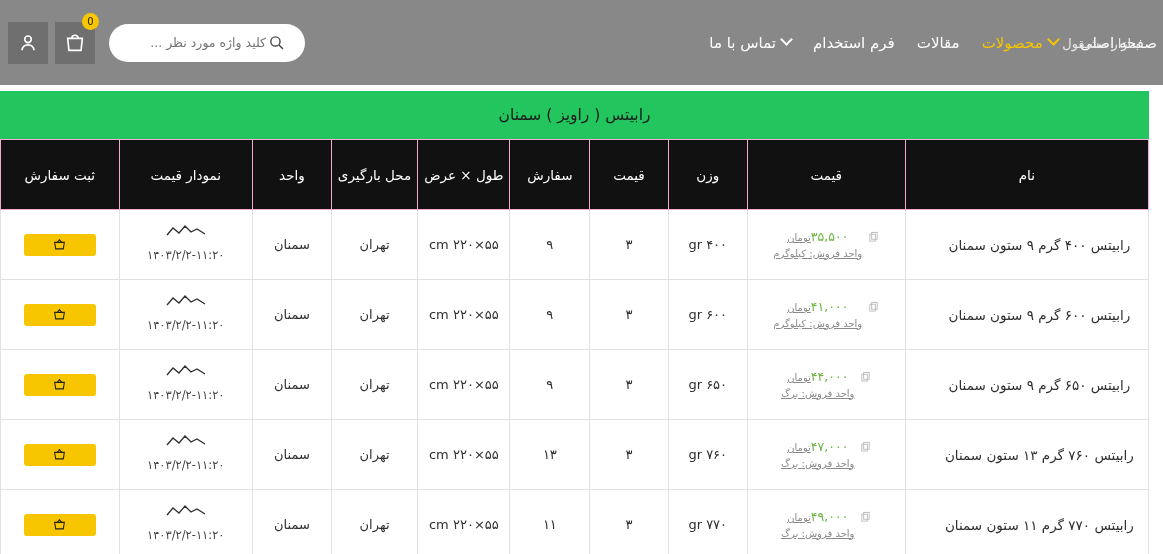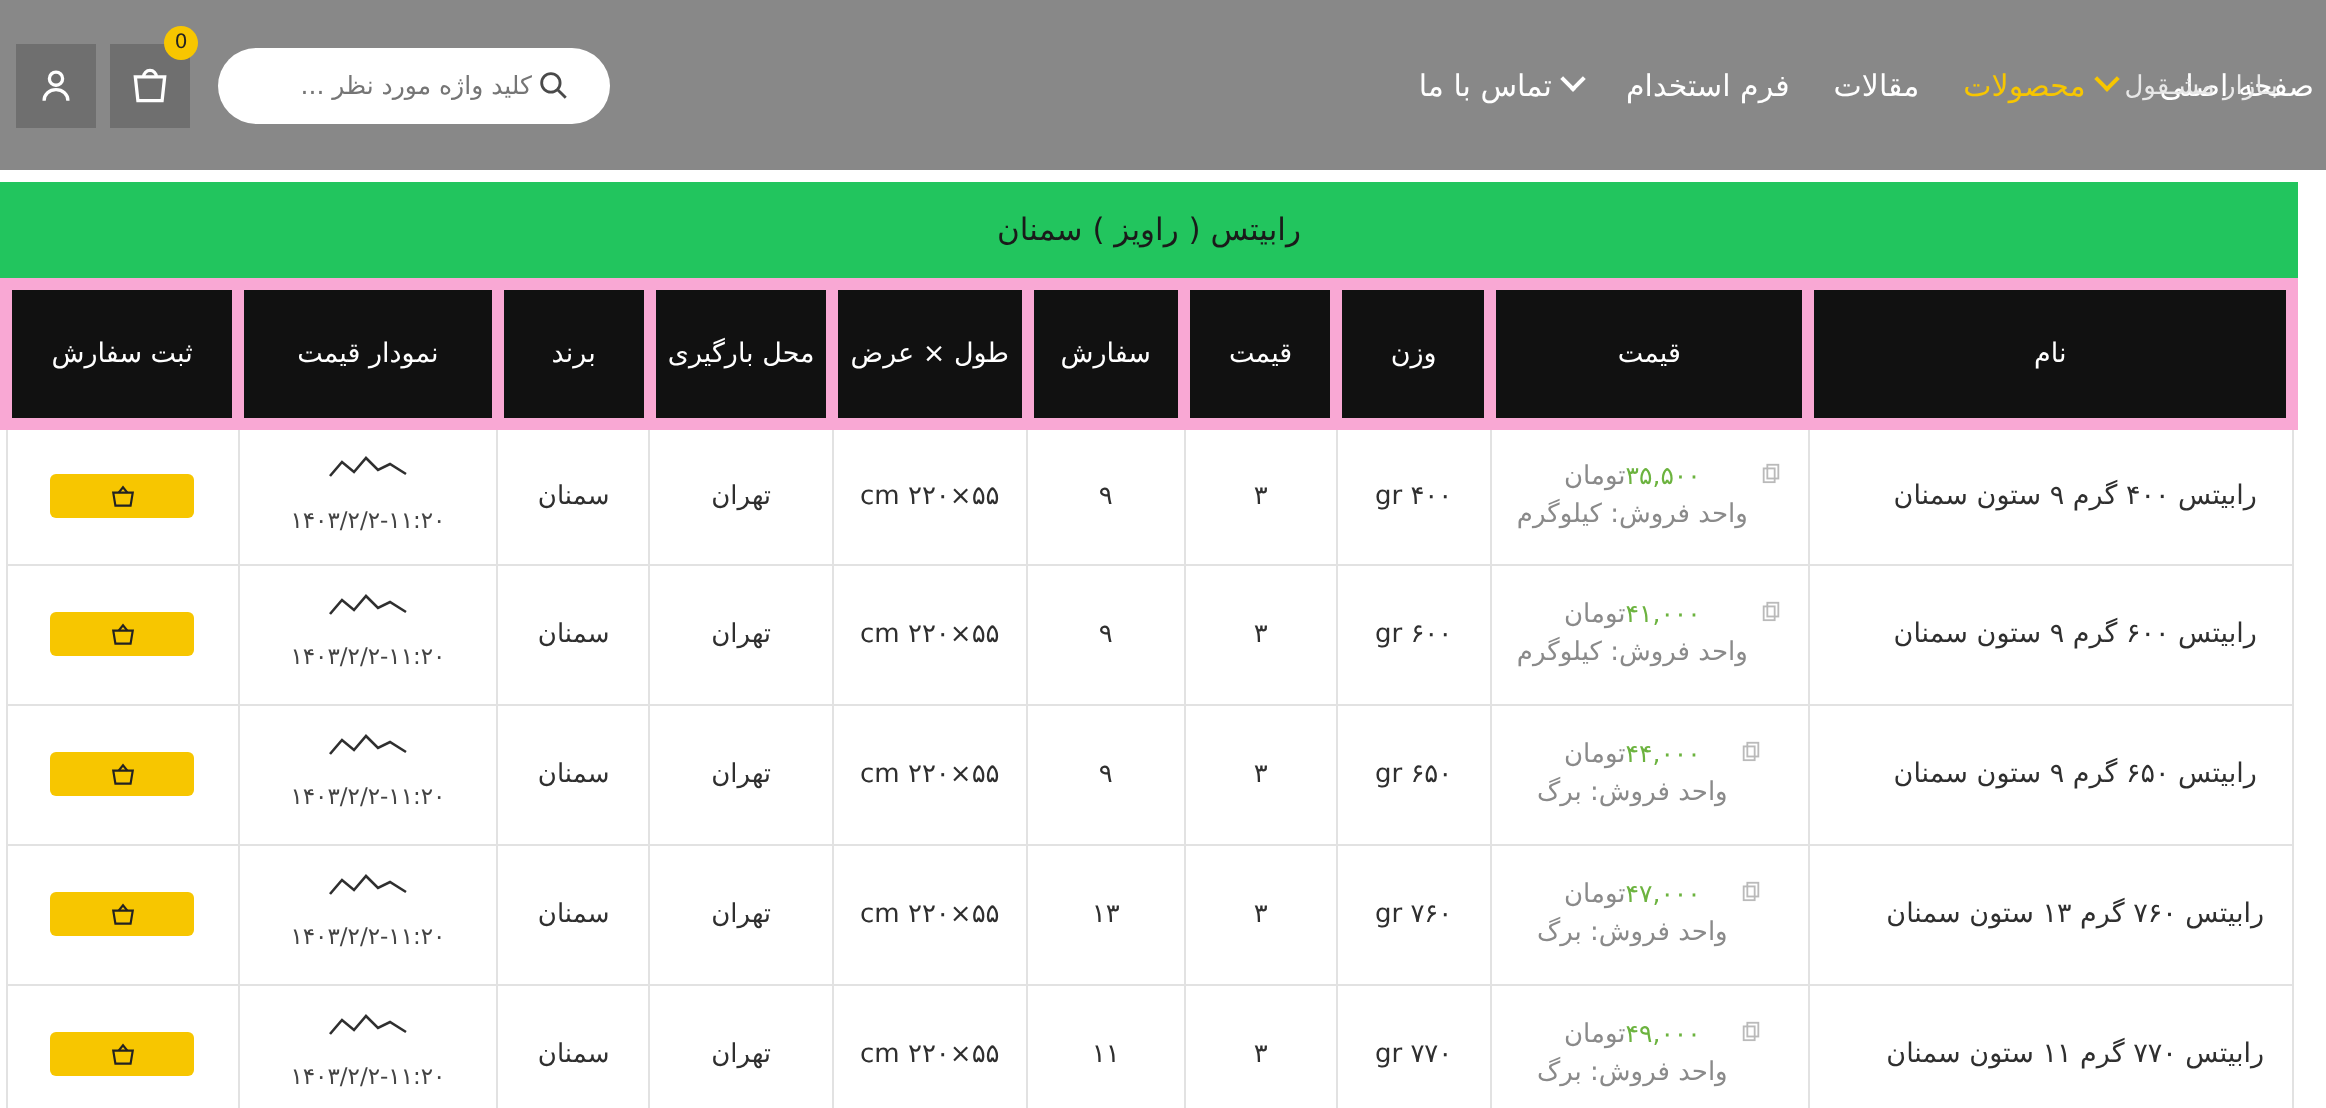--- a/index.html
+++ b/index.html
@@ -150,37 +150,37 @@
     border-collapse: collapse;
     width: 100%;
     direction: rtl;
   }
   thead th {
     background: #111111;
     color: #ffffff;
     font-size: 13.5px;
     font-weight: normal;
     height: 70px;
-    border: 6px solid #f9a8d4;
+    border: 1px solid #f9a8d4;
     padding: 0 6px;
     white-space: nowrap;
   }
   tbody td {
     border: 1px solid #e2e2e2;
     height: 70px;
     font-size: 13px;
     color: #2f2f2f;
     text-align: center;
     padding: 0 6px;
     white-space: nowrap;
   }
   td.name-cell { text-align: center; font-size: 13.5px; padding-left: 31px; }
   .price-cell { line-height: 1.45; }
   .price-main { color: #6cb33f; font-size: 12.5px; }
-  .price-unit { color: #8a8a8a; font-size: 13px; }
+  .price-unit { color: #8a8a8a; font-size: 10px; text-decoration: underline; }
   .price-row { display: flex; align-items: flex-start; justify-content: center; gap: 6px; }
   .copy-icon { opacity: .5; margin-top: 2px; }
   .chart-cell { line-height: 1.7; }
   .chart-date { font-size: 11.5px; color: #444; }
   .order-btn {
     display: inline-flex;
     align-items: center;
     justify-content: center;
     width: 72px; height: 22px;
     background: #f7c600;
@@ -249,21 +249,21 @@
   <table>
     <thead>
       <tr>
         <th style="width:245px">نام</th>
         <th style="width:162px">قیمت</th>
         <th style="width:82px">وزن</th>
         <th style="width:82px">قیمت</th>
         <th style="width:82px">سفارش</th>
         <th style="width:85px">طول × عرض</th>
         <th style="width:80px">محل بارگیری</th>
-        <th style="width:82px">برند</th>
+        <th style="width:82px">واحد</th>
         <th style="width:138px">نمودار قیمت</th>
         <th style="width:122px">ثبت سفارش</th>
       </tr>
     </thead>
     <tbody>
 
       <tr>
         <td class="name-cell">رابیتس ۴۰۰ گرم ۹ ستون سمنان</td>
         <td>
           <div class="price-row">

